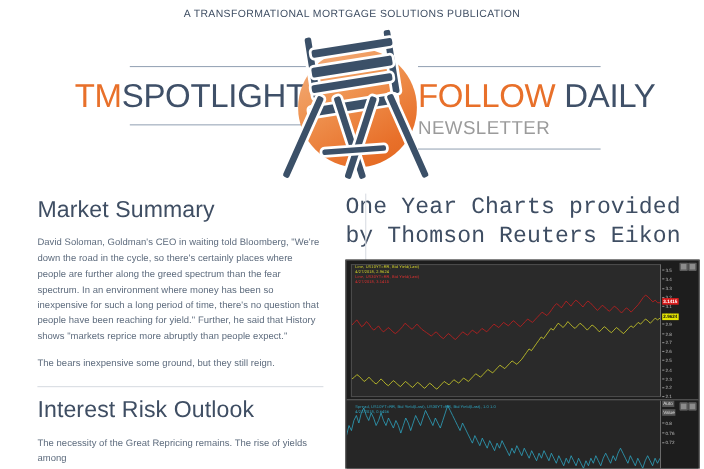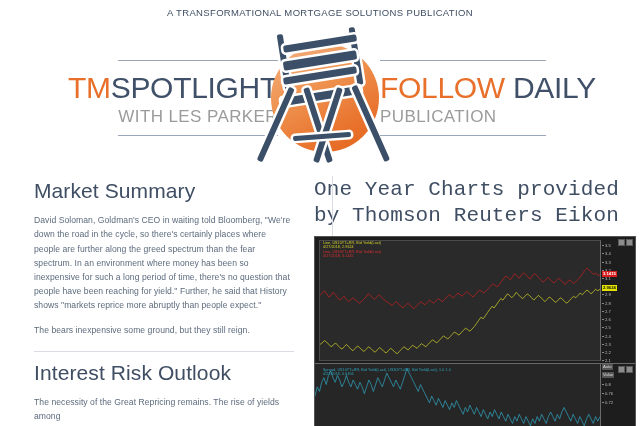--- a/index.html
+++ b/index.html
@@ -283,21 +283,20 @@
 <div class="page">
 
   <div>
     <div class="tagline">A TRANSFORMATIONAL MORTGAGE SOLUTIONS PUBLICATION</div>
 
     <div class="logo-band">
 
       <div class="logo-left">
         <div class="rule left-top"></div>
         <div class="logo-main"><span class="o-accent">TM</span><span class="n-accent">SPOTLIGHT</span></div>
-        <div class="logo-sub">WITH LES PARKER</div>
         <div class="rule left-bot"></div>
       </div>
 
       <div class="logo-circle"></div>
       <div class="chair">
         <i class="bk-l"></i>
           <i class="bk-r"></i>
         <i class="bk-top"></i>
           <i class="bk-mid"></i>
           <i class="bk-low"></i>
@@ -305,21 +304,21 @@
         <i class="leg-a"></i>
           <i class="leg-b"></i>
           <i class="leg-c"></i>
           <i class="leg-d"></i>
         <i class="brace"></i>
       </div>
 
       <div class="logo-right">
         <div class="rule right-top"></div>
         <div class="logo-main"><span class="o-accent">FOLLOW</span> <span class="n-accent">DAILY</span></div>
-        <div class="logo-sub">PUBLICATION</div>
+        <div class="logo-sub">NEWSLETTER</div>
         <div class="rule right-bot"></div>
       </div>
 
     </div>
   </div>
 
   <div class="content">
     <div class="col-divider"></div>
 
     <div class="columns">

